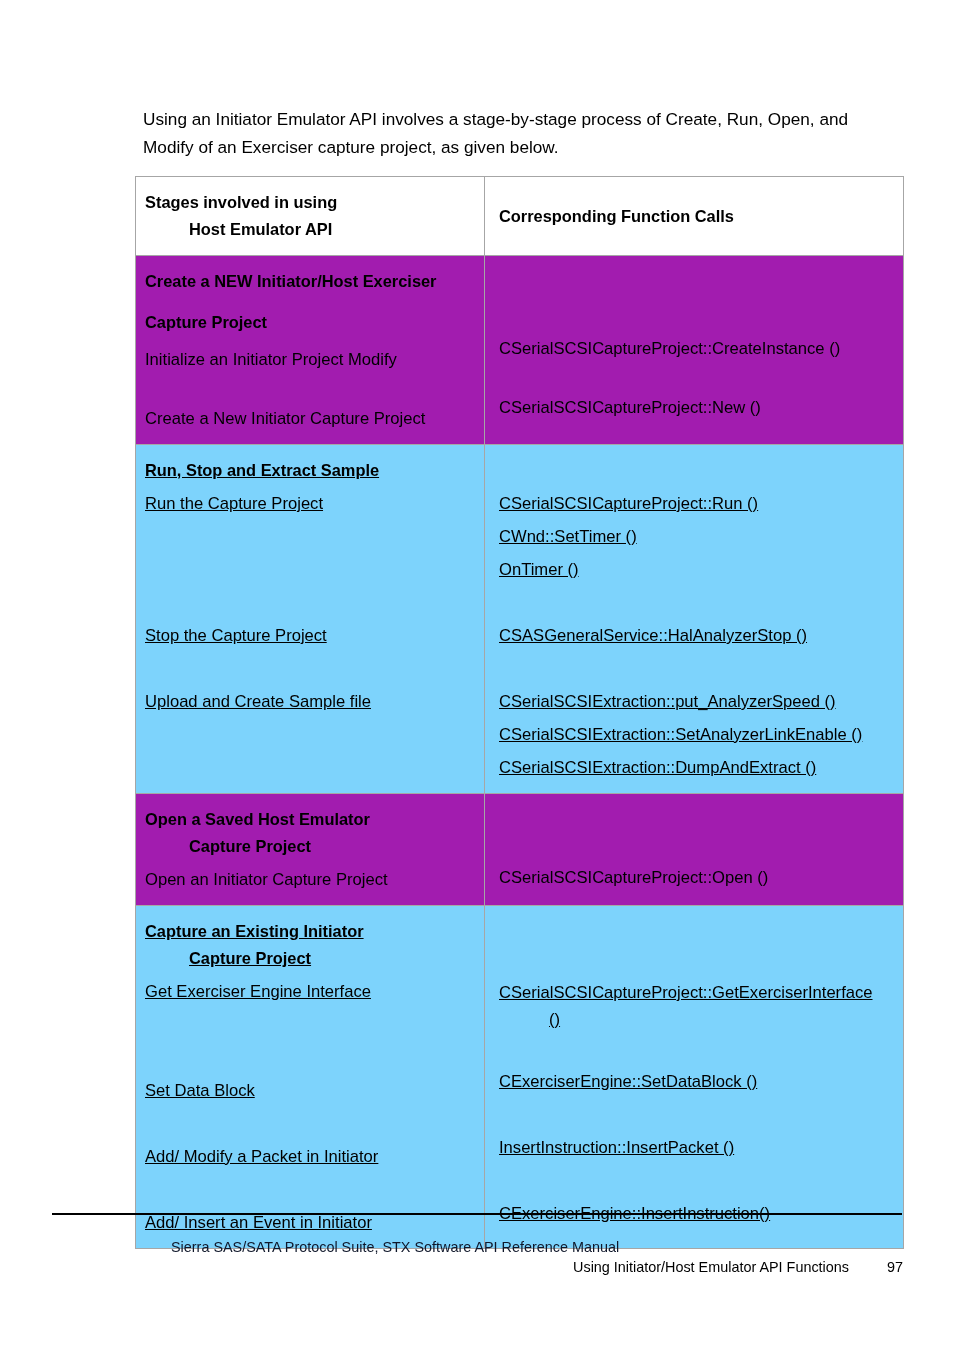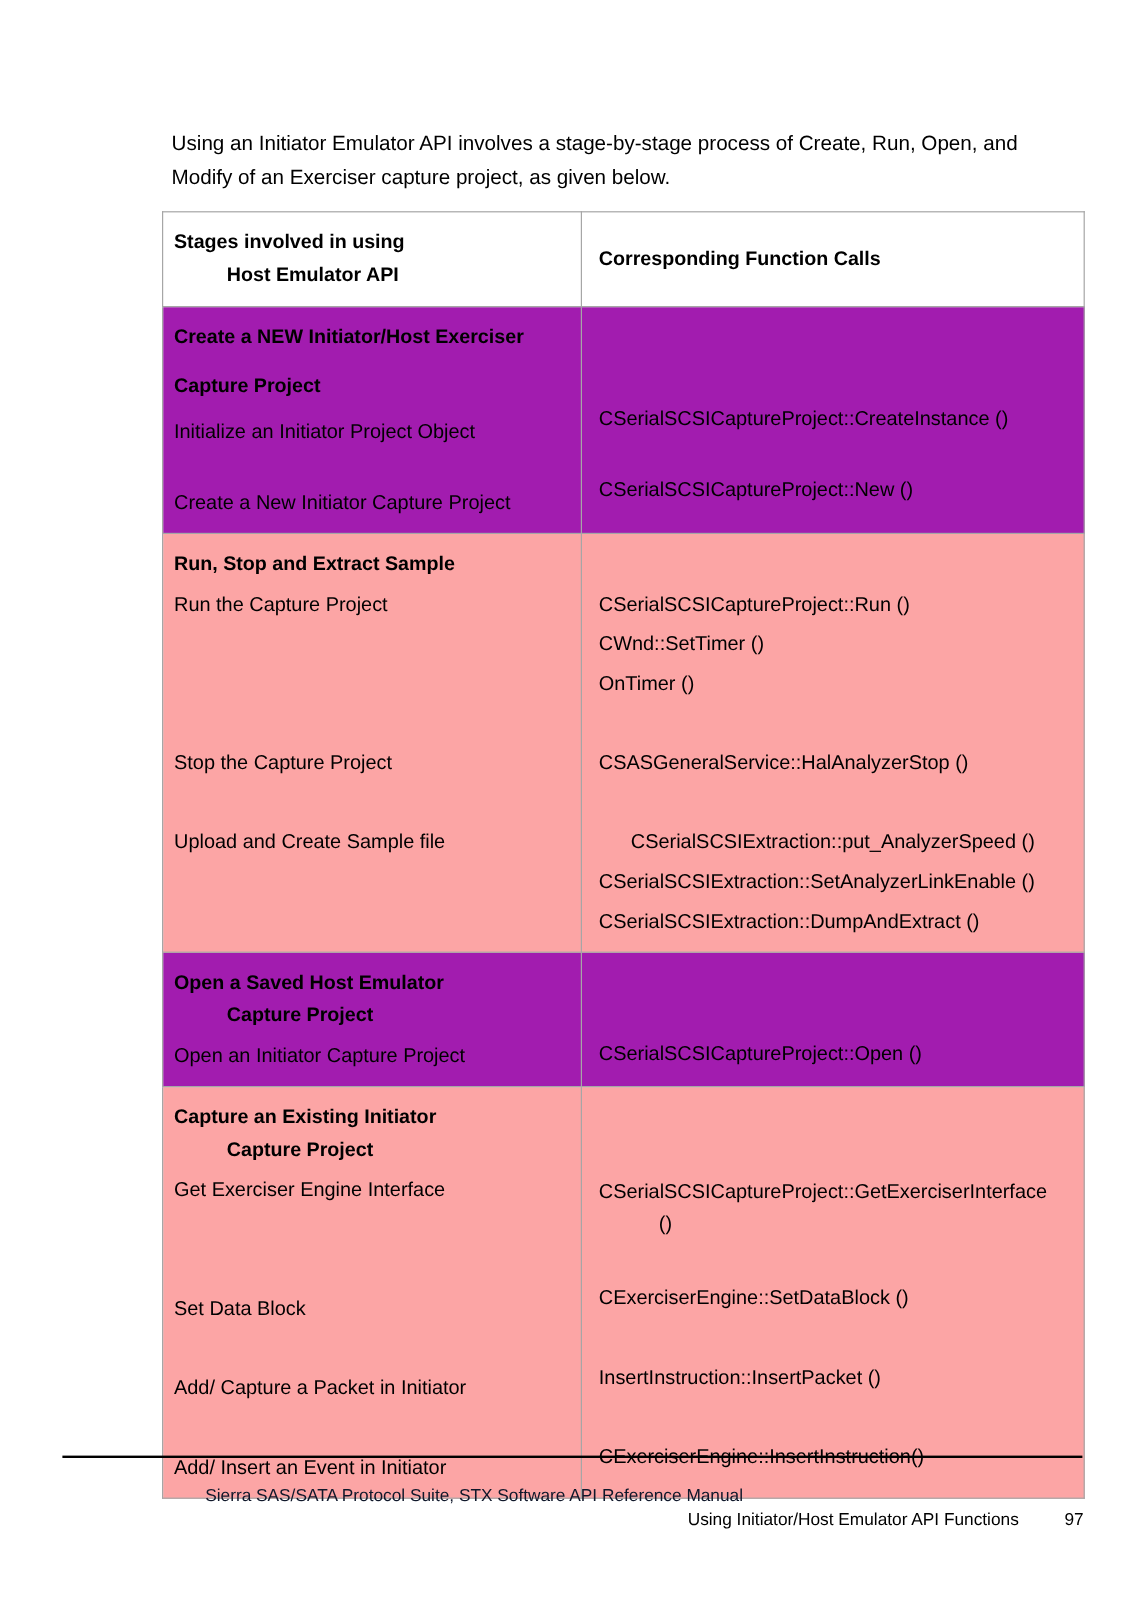--- a/index.html
+++ b/index.html
@@ -50,21 +50,21 @@
     padding: 0;
     text-align: left;
   }
   .col-a { width: 349px; }
   .col-b { width: 419px; }
 
   .cell-pad-a { padding: 12px 14px 12px 9px; }
   .cell-pad-b { padding: 12px 14px 12px 14px; }
 
   .row-shaded td { background: #a21caf; }
-  .row-plain td  { background: #fca5a5; }
+  .row-plain td  { background: #7dd3fc; text-decoration: underline; }
   .row-head td   { background: #ffffff; }
 
   .hdr-line {
     font-size: 16.4px;
     font-weight: bold;
     line-height: 27px;
   }
   .hdr-indent { padding-left: 44px; }
 
   .stage-title {
@@ -145,21 +145,21 @@
             <div class="hdr-line">Corresponding Function Calls</div>
           </div>
         </td>
       </tr>
 
       <tr class="row-shaded">
         <td>
           <div class="cell-pad-a" style="min-height:173px;">
             <div class="stage-title">Create a NEW Initiator/Host Exerciser</div>
             <div class="stage-title" style="margin-top:14px;">Capture Project</div>
-            <div class="stage-item" style="margin-top:10px;">Initialize an Initiator Project Object</div>
+            <div class="stage-item" style="margin-top:10px;">Initialize an Initiator Project Modify</div>
             <div class="stage-item" style="margin-top:32px;">Create a New Initiator Capture Project</div>
           </div>
         </td>
         <td>
           <div class="cell-pad-b" style="min-height:173px;padding-top:79px;">
             <div class="fn-line">CSerialSCSICaptureProject::CreateInstance ()</div>
             <div class="fn-line" style="margin-top:32px;">CSerialSCSICaptureProject::New ()</div>
           </div>
         </td>
       </tr>
@@ -172,21 +172,21 @@
             <div class="stage-item" style="margin-top:105px;">Stop the Capture Project</div>
             <div class="stage-item" style="margin-top:39px;">Upload and Create Sample file</div>
           </div>
         </td>
         <td>
           <div class="cell-pad-b" style="min-height:345px;padding-top:45px;">
             <div class="fn-line">CSerialSCSICaptureProject::Run ()</div>
             <div class="fn-line" style="margin-top:6px;">CWnd::SetTimer ()</div>
             <div class="fn-line" style="margin-top:6px;">OnTimer ()</div>
             <div class="fn-line" style="margin-top:39px;">CSASGeneralService::HalAnalyzerStop ()</div>
-            <div class="fn-line" style="margin-top:39px;text-align:center;">CSerialSCSIExtraction::put_AnalyzerSpeed ()</div>
+            <div class="fn-line" style="margin-top:39px;">CSerialSCSIExtraction::put_AnalyzerSpeed ()</div>
             <div class="fn-line" style="margin-top:6px;">CSerialSCSIExtraction::SetAnalyzerLinkEnable ()</div>
             <div class="fn-line" style="margin-top:6px;">CSerialSCSIExtraction::DumpAndExtract ()</div>
           </div>
         </td>
       </tr>
 
       <tr class="row-shaded">
         <td>
           <div class="cell-pad-a" style="min-height:107px;padding-top:12px;">
             <div class="stage-title">Open a Saved Host Emulator</div>
@@ -201,21 +201,21 @@
         </td>
       </tr>
 
       <tr class="row-plain">
         <td>
           <div class="cell-pad-a" style="min-height:328px;padding-top:12px;">
             <div class="stage-title">Capture an Existing Initiator</div>
             <div class="stage-title indent">Capture Project</div>
             <div class="stage-item" style="margin-top:6px;">Get Exerciser Engine Interface</div>
             <div class="stage-item" style="margin-top:72px;">Set Data Block</div>
-            <div class="stage-item" style="margin-top:39px;">Add/ Capture a Packet in Initiator</div>
+            <div class="stage-item" style="margin-top:39px;">Add/ Modify a Packet in Initiator</div>
             <div class="stage-item" style="margin-top:39px;">Add/ Insert an Event in Initiator</div>
           </div>
         </td>
         <td>
           <div class="cell-pad-b" style="min-height:328px;padding-top:73px;">
             <div class="fn-line">CSerialSCSICaptureProject::GetExerciserInterface</div>
             <div class="fn-line fn-indent">()</div>
             <div class="fn-line" style="margin-top:35px;">CExerciserEngine::SetDataBlock ()</div>
             <div class="fn-line" style="margin-top:39px;">InsertInstruction::InsertPacket ()</div>
             <div class="fn-line" style="margin-top:39px;">CExerciserEngine::InsertInstruction()</div>

